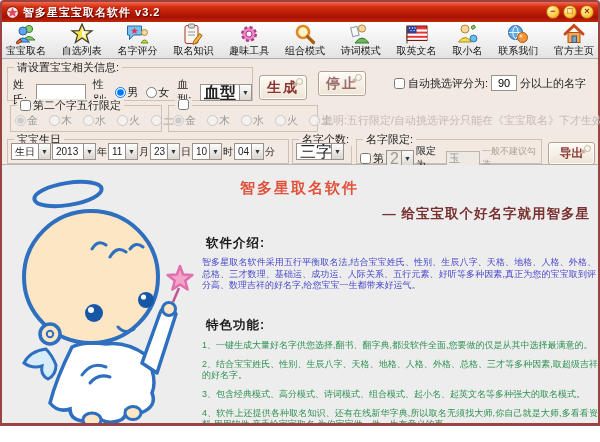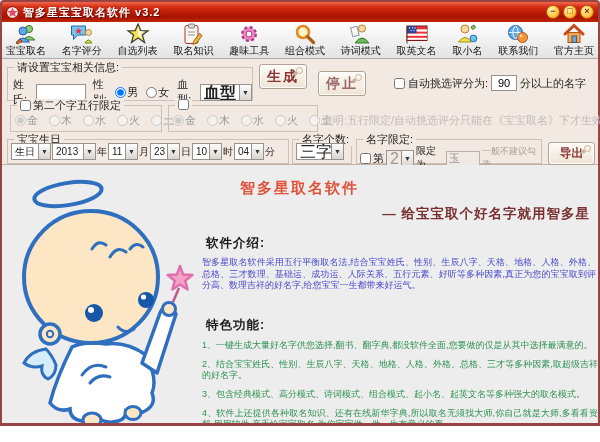--- a/index.html
+++ b/index.html
@@ -81,33 +81,33 @@
         <circle cx="15" cy="6" r="3.6" fill="#8CCB6E" stroke="#3F7E2E"></circle>
           <path d="M9 17 q6 -7 12 0 z" fill="#8CCB6E" stroke="#3F7E2E"></path>
         <circle cx="9" cy="8" r="4" fill="#5FA8E8" stroke="#2560A8"></circle>
           <path d="M2.5 19 q6.5 -8 13 0 z" fill="#5FA8E8" stroke="#2560A8"></path>
         <path d="M2 20 l4 -4 2 2 -4 3 z" fill="#E86A28" stroke="#8E3A10"></path>
       </svg>
       <span class="tlabel">宝宝取名</span>
     </div>
     <div class="tool">
       <svg width="24" height="22" viewBox="0 0 24 22">
+        <polygon points="12,1 14.8,7.6 22,7.8 16.4,12 18.6,19.5 12,15 5.4,19.5 7.6,12 2,7.8 9.2,7.6" fill="#F7E34A" stroke="#3A3A3A" stroke-width="1.2"></polygon>
+        <polygon points="12,4 13.6,8.3 18,8.4 14.6,11 15.9,15.5 12,12.8" fill="#FFFDF0"></polygon>
+      </svg>
+      <span class="tlabel">自选列表</span>
+    </div>
+    <div class="tool">
+      <svg width="24" height="22" viewBox="0 0 24 22">
         <path d="M1.5 3 h14 v9 h-8 l-4 4.5 v-4.5 h-2 z" fill="#79C4EE" stroke="#2668A8"></path>
         <path d="M8.5 4.5 l1 2.3 2.5 .2 -1.9 1.6 .6 2.4 -2.2 -1.4 -2.2 1.4 .6 -2.4 -1.9 -1.6 2.5 -.2 z" fill="#E83050"></path>
         <circle cx="18.5" cy="9.5" r="3" fill="#F6D6A2" stroke="#B88834"></circle>
           <path d="M15 20 q3.5 -6 7 0 z" fill="#CBE040" stroke="#6E8C18"></path>
       </svg>
       <span class="tlabel">名字评分</span>
-    </div>
-    <div class="tool">
-      <svg width="24" height="22" viewBox="0 0 24 22">
-        <polygon points="12,1 14.8,7.6 22,7.8 16.4,12 18.6,19.5 12,15 5.4,19.5 7.6,12 2,7.8 9.2,7.6" fill="#F7E34A" stroke="#3A3A3A" stroke-width="1.2"></polygon>
-        <polygon points="12,4 13.6,8.3 18,8.4 14.6,11 15.9,15.5 12,12.8" fill="#FFFDF0"></polygon>
-      </svg>
-      <span class="tlabel">自选列表</span>
     </div>
     <div class="tool">
       <svg width="24" height="22" viewBox="0 0 24 22">
         <rect x="4" y="2.5" width="13" height="18" rx="2" fill="#FBF7EC" stroke="#B03030"></rect>
         <rect x="7.5" y="1" width="6" height="4" rx="1" fill="#DADADA" stroke="#7E7E7E"></rect>
         <line x1="7" y1="9" x2="14" y2="9" stroke="#8898A8"></line>
           <line x1="7" y1="12" x2="14" y2="12" stroke="#8898A8"></line>
         <path d="M12.5 18.5 l6 -8 2.6 2 -6 8 -3.2 .8 z" fill="#F2B23E" stroke="#996414"></path>
       </svg>
       <span class="tlabel">取名知识</span>
@@ -195,21 +195,21 @@
             <span>女</span>
           </label>
         <span style="margin-left:5px;">血型:</span>
         <span class="combo">
             <span class="val" style="font-weight:bold;">血型</span>
             <span class="arr">▼</span>
           </span>
       </div>
     </div>
 
-    <button class="btn big" style="left:257px; top:5px; width:48px; height:25px;">生成</button>
+    <button class="btn big" style="left:257px; top:16px; width:48px; height:25px;">生成</button>
     <button class="btn big dim" style="left:316px; top:12px; width:48px; height:25px;">停止</button>
 
     <div class="row" style="left:392px; top:16px; gap:3px;">
       <input type="checkbox" style="">
       <span>自动挑选评分为:</span>
       <input type="text" style="width: 26px; text-align: center;" value="90">
       <span>分以上的名字</span>
     </div>
 
     <div class="grp" style="left:8px; top:46px; width:152px; height:27px;">

